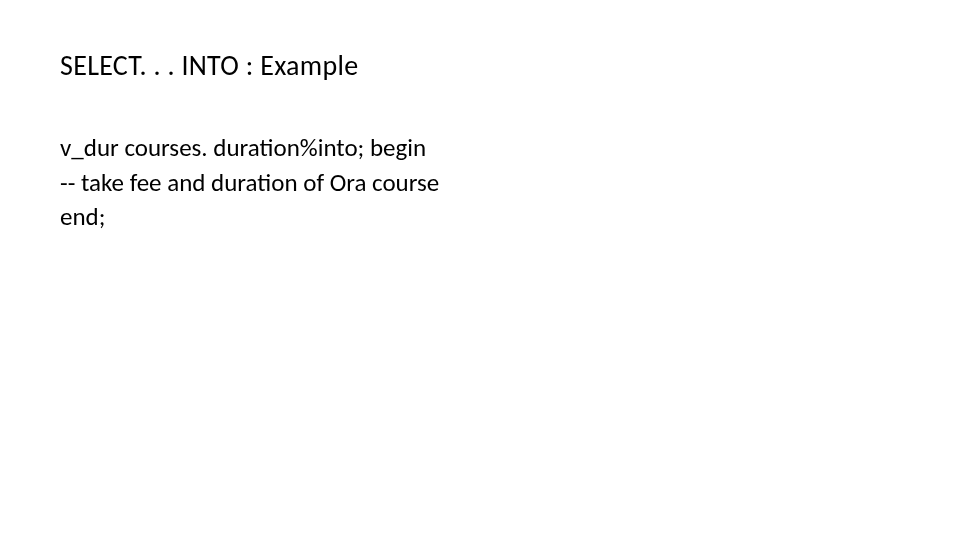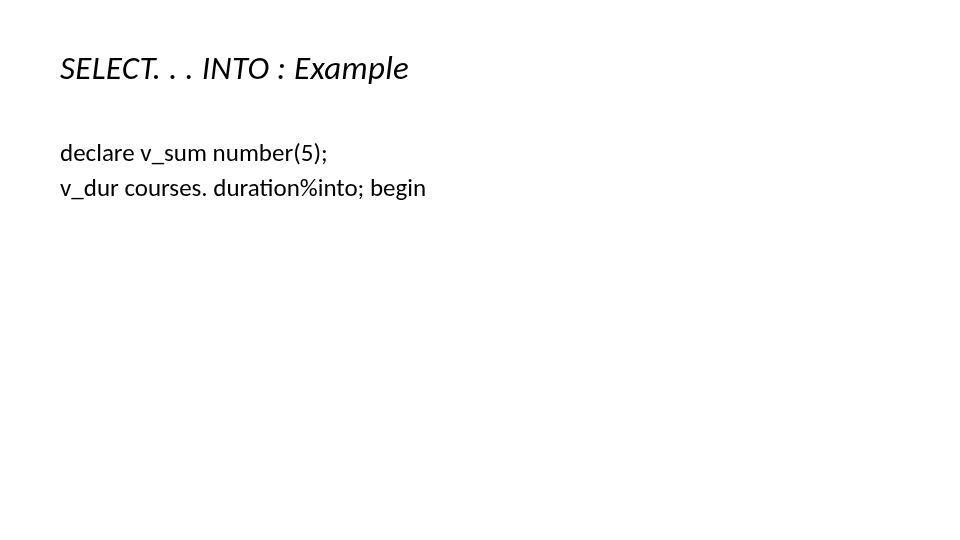--- a/index.html
+++ b/index.html
@@ -9,32 +9,32 @@
     }
     body {
       width: 960px;
       height: 540px;
       background: #ffffff;
       font-family: Calibri, 'Segoe UI', Arial, sans-serif;
       color: #000000;
       padding: 48px 60px;
     }
     .title {
-      font-size: 33px;
+      font-size: 28px;
       font-weight: 400;
       margin-bottom: 48px;
       letter-spacing: 0.3px;
-      font-style: italic;
     }
     .code-block {
       font-size: 25px;
       line-height: 1.38;
     }
   </style>
 </head>
 <body>
 
 <div class="title">SELECT. . . INTO  : Example</div>
 
 <div class="code-block">
-  <div>declare      v_sum number(5);</div>
   <div>v_dur courses. duration%into; begin</div>
+  <div>-- take fee and duration of Ora course</div>
+  <div>end;</div>
 </div>
 
 </body></html>

